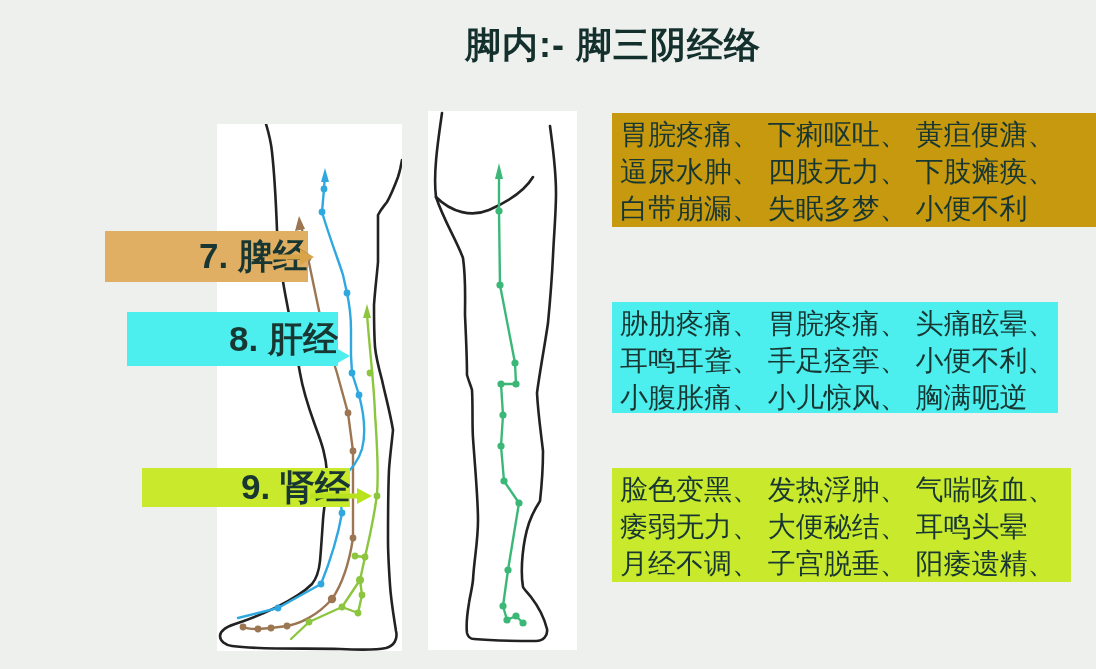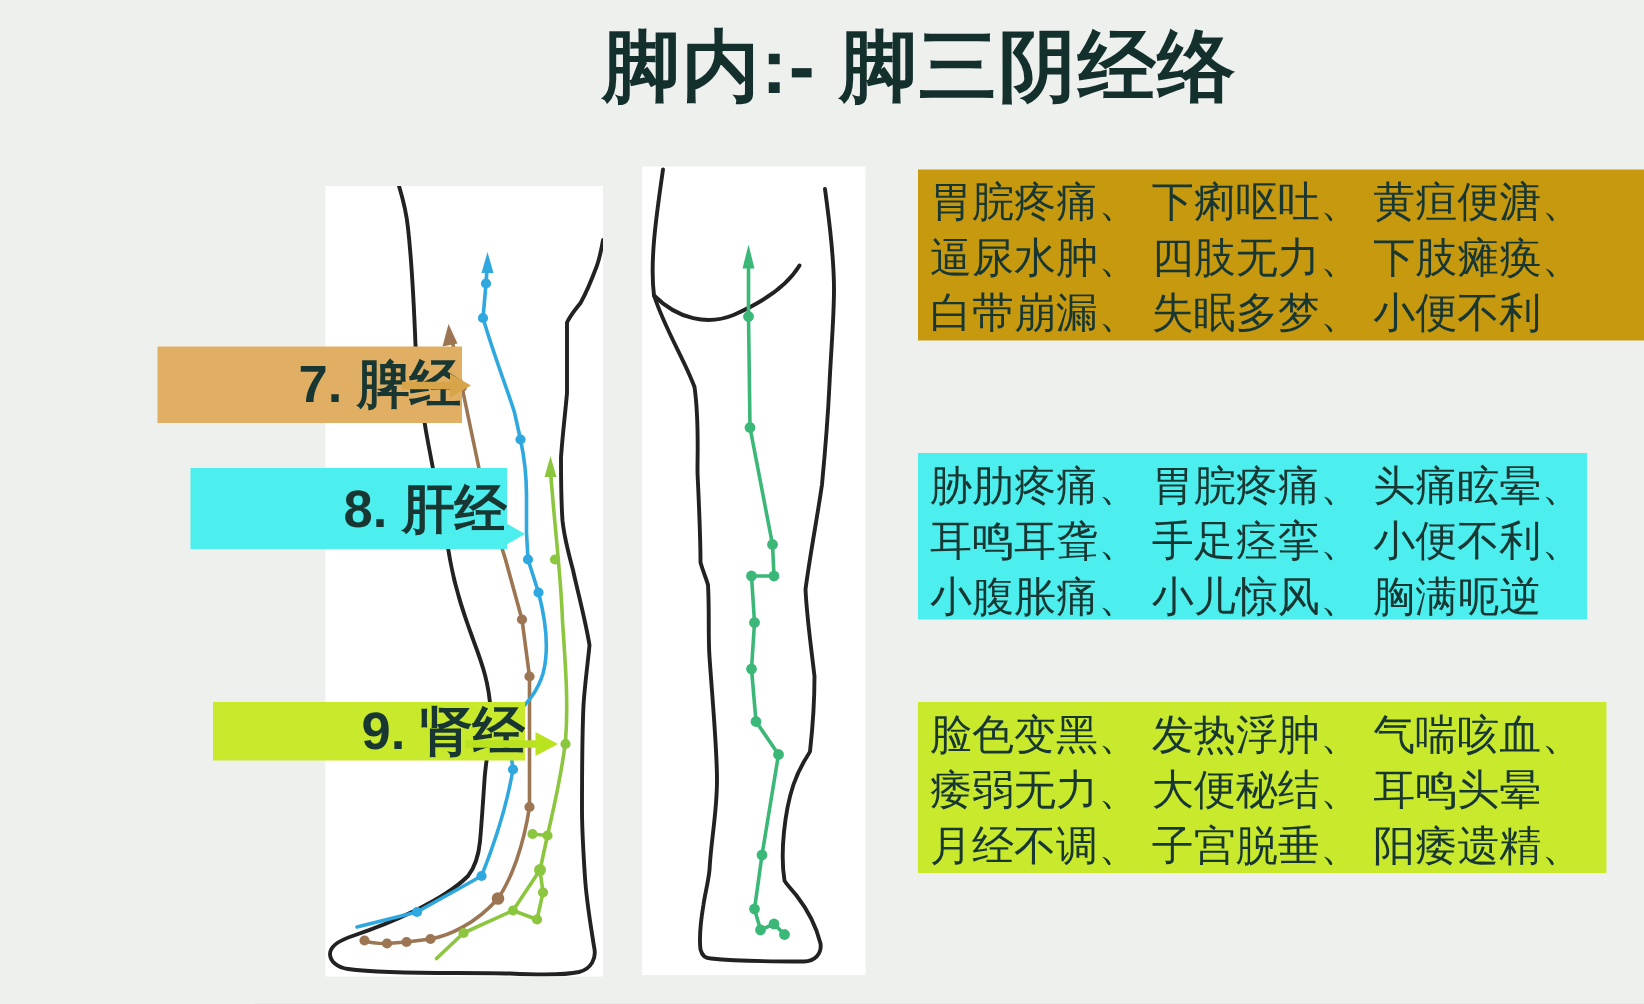--- a/index.html
+++ b/index.html
@@ -6,21 +6,21 @@
     --page-bg:#eef0ee; --panel-bg:#ffffff; --title-text:#14302d; --text-dark:#183732;
     --gold-box-bg:#c6990f; --tan-label-bg:#e0af63; --tan-arrow:#d8a44a;
     --cyan-bg:#4deeee; --lime-bg:#c9ea2c; --lime-arrow:#b9e21f;
     --blue-line:#2fa8e0; --brown-line:#9c7553; --lime-line:#8cc63f;
     --green-line:#3bb878; --outline:#222222;
   }
   html,body{margin:0;padding:0;}
   body{font-family:"Liberation Sans","DejaVu Sans",sans-serif;background:#d8d8d8;}
   .page{position:relative;width:1096px;height:669px;background:var(--page-bg);overflow:hidden;}
   .title{position:absolute;left:130px;top:12px;width:966px;height:66px;line-height:66px;
-         text-align:center;font-size:52px;font-weight:bold;letter-spacing:1px;color:var(--title-text);}
+         text-align:center;font-size:36px;font-weight:bold;letter-spacing:1px;color:var(--title-text);}
   .panel{position:absolute;background:var(--panel-bg);}
   .panel-left{left:217px;top:124px;width:185px;height:527px;}
   .panel-right{left:428px;top:111px;width:149px;height:539px;}
   .panel svg{display:block;width:100%;height:100%;}
   .outline{fill:none;stroke:var(--outline);stroke-width:2.6;stroke-linecap:round;stroke-linejoin:round;}
   .mline{fill:none;stroke-width:2.4;stroke-linecap:round;stroke-linejoin:round;}
   .s-blue{stroke:var(--blue-line)} .f-blue{fill:var(--blue-line)}
   .s-brown{stroke:var(--brown-line)} .f-brown{fill:var(--brown-line)}
   .s-lime{stroke:var(--lime-line)} .f-lime{fill:var(--lime-line)}
   .s-green{stroke:var(--green-line)} .f-green{fill:var(--green-line)}

